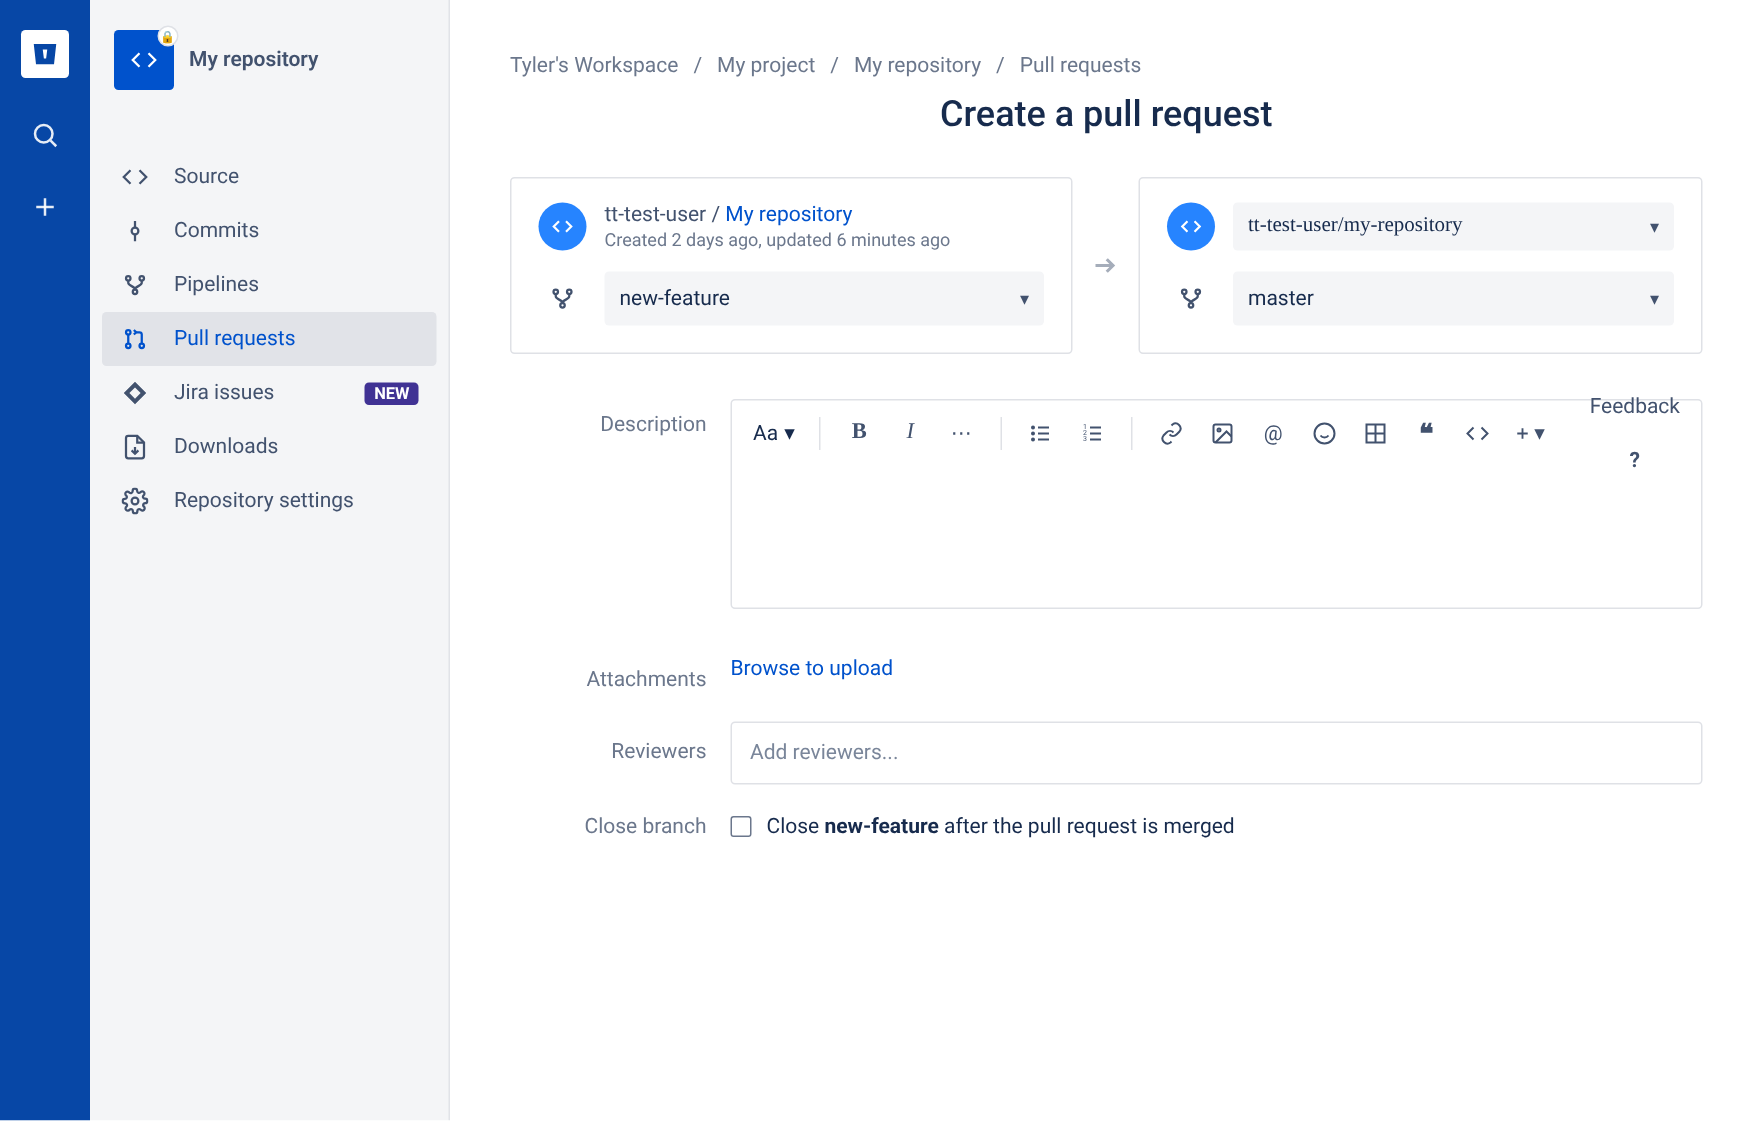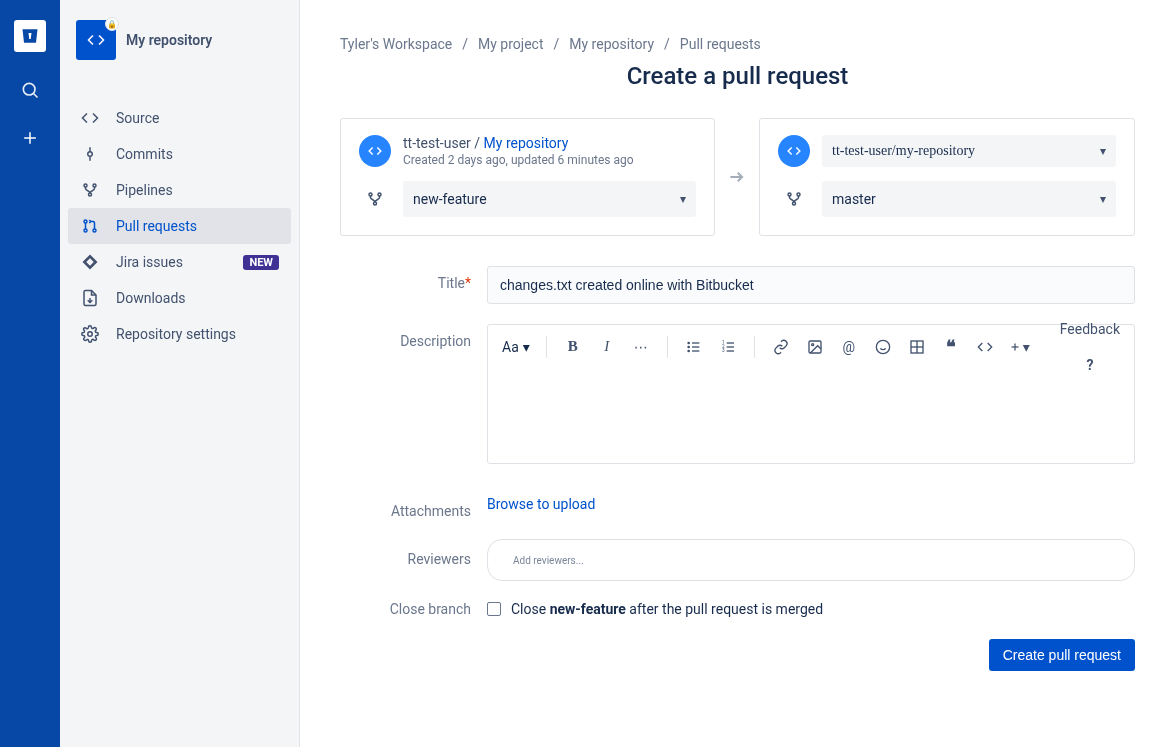--- a/index.html
+++ b/index.html
@@ -61,21 +61,21 @@
     .tb-btn.bold { font-weight:700; font-family: Georgia, serif; font-size:15px; }
     .tb-btn.italic { font-style:italic; font-family: Georgia, serif; font-size:15px; }
     .tb-text { font-size:14px; color:#172B4D; display:flex; align-items:center; gap:4px; cursor:pointer; }
     .tb-right { margin-left:auto; display:flex; align-items:center; gap:20px;flex-direction:column; }
     .tb-feedback { color:#42526E; font-size:14px; cursor:pointer; }
     .tb-help { color:#42526E; font-weight:700; cursor:pointer; }
     .editor-body { height:94px; }
     
     
     .browse-link { color:#0052CC; cursor:pointer; display:inline-block; padding-top:2px; }
-    .reviewers-input { width:100%; height:42px; border:1px solid #DFE1E6; border-radius:15px; padding:0 25px; font-size:10px; color:#7A869A; display:flex; align-items:center; background:#fff; }
+    .reviewers-input { width:100%; height:42px; border:1px solid #DFE1E6; border-radius:3px; padding:0 12px; font-size:14px; color:#7A869A; display:flex; align-items:center; background:#fff; }
     .checkbox-row { display:flex; align-items:center; gap:10px; color:#172B4D; }
     .checkbox { width:14px; height:14px; border:1.5px solid #6B778C; border-radius:2px; cursor:pointer; }
     
     
     .footer { display:flex; justify-content:flex-end; margin-top: 22px; padding-right: 0; }
     .primary-btn { background:#0052CC; color:#fff; border:none; border-radius:3px; padding:8px 14px; font-size:14px; cursor:pointer; }
     
     svg { display:block; }
   </style>
 </head>
@@ -261,26 +261,20 @@
             </svg>
         </div>
         <div class="select">
           <span>master</span>
           <span class="chev">▾</span>
         </div>
       </div>
     </div>
   </div>
 
-  <div class="form-row">
-    <div class="label"><span>Title</span><span class="req">*</span></div>
-    <div class="control">
-      <input class="text-input" value="changes.txt created online with Bitbucket" style="">
-    </div>
-  </div>
 
   <div class="form-row">
     <div class="label">Description</div>
     <div class="control">
       <div class="editor">
         <div class="editor-toolbar">
           <div class="tb-text">
               <span style="font-weight:400">Aa</span>
               <span class="chev">▾</span>
             </div>
@@ -390,16 +384,13 @@
     <div class="control">
       <div class="checkbox-row">
         <div class="checkbox"></div>
         <div>
           <span>Close </span><strong>new-feature</strong><span> after the pull request is merged</span>
         </div>
       </div>
     </div>
   </div>
 
-  <div class="footer">
-    <button class="primary-btn">Create pull request</button>
-  </div>
 </div>
 
 </body></html>

